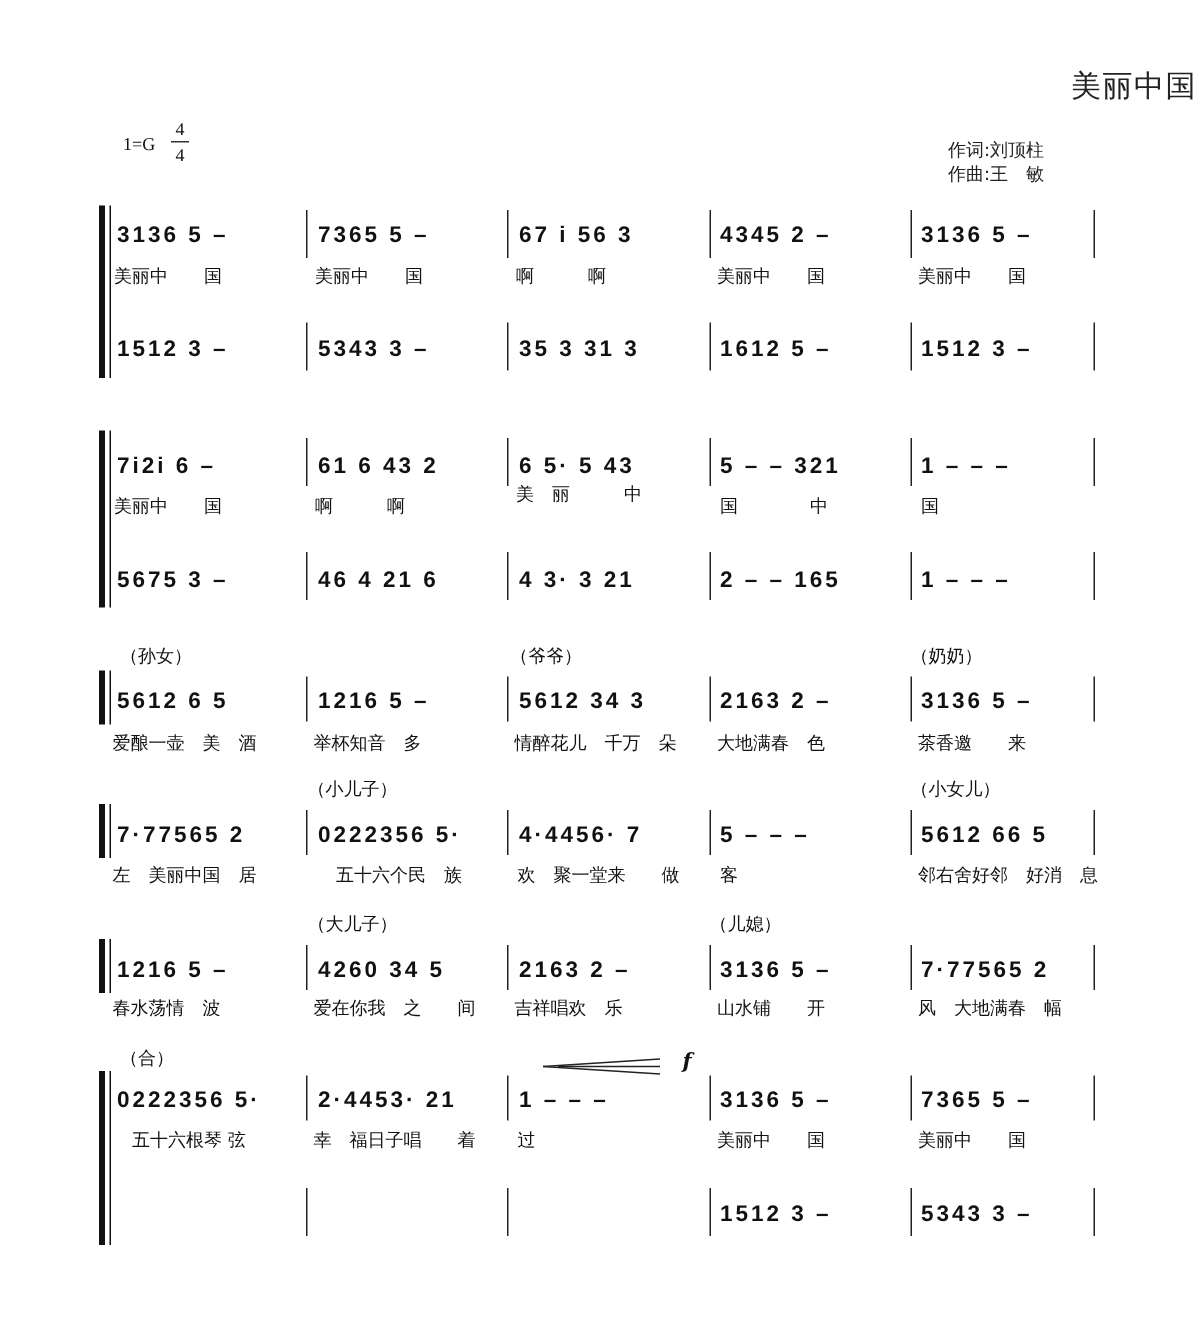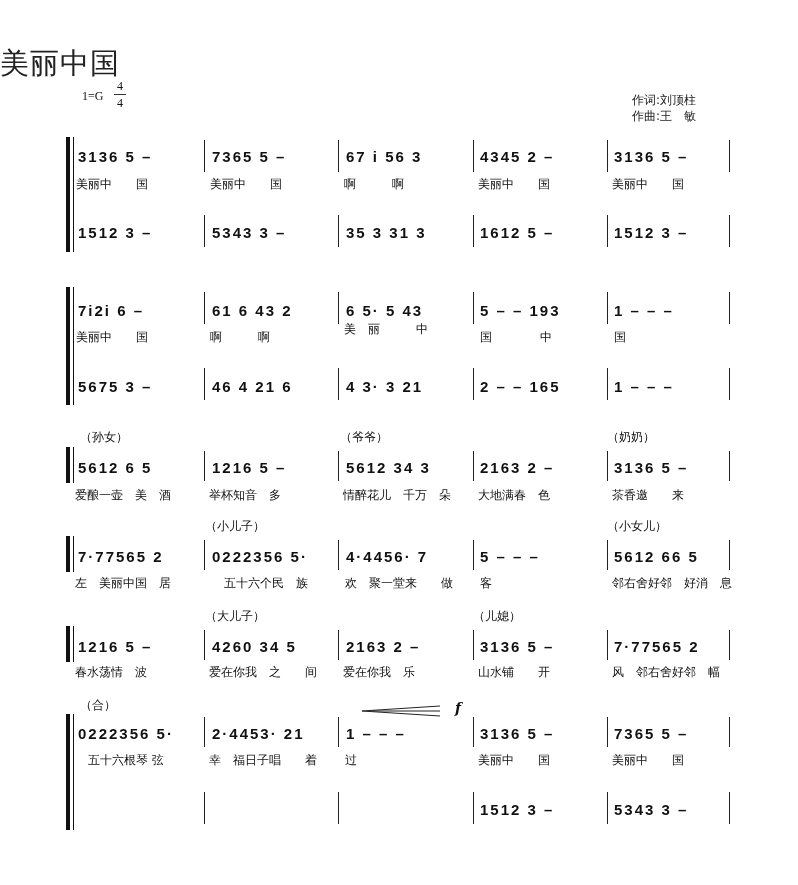--- a/index.html
+++ b/index.html
@@ -1,18 +1,18 @@
 <!DOCTYPE html>
 <html><head>
 <meta charset="utf-8">
 <style>
   * { margin: 0; padding: 0; box-sizing: border-box; }
   html, body { width: 798px; height: 885px; background: #ffffff; overflow: hidden; }
   body { position: relative; font-family: "DejaVu Sans", sans-serif; color: #111; }
-  .title { position: absolute; left: 0; width: 798px; top: 44px; text-align: left; font-size: 29px; color: #222; letter-spacing: 1px; }
+  .title { position: absolute; left: 0; width: 798px; top: 44px; text-align: right; font-size: 20px; color: #222; letter-spacing: 1px; }
   .key { position: absolute; left: 82px; top: 89px; font-family: "Liberation Serif", serif; font-size: 12px; }
   .ts { position: absolute; left: 114px; top: 79px; width: 12px; font-family: "Liberation Serif", serif; font-size: 12px; text-align: center; line-height: 14px; }
   .ts .bar { display: block; border-top: 1px solid #333; margin: 1px 0; }
   .credit { position: absolute; left: 632px; font-size: 12px; color: #222; }
   .brace { position: absolute; left: 66px; border-left: 4px solid #111; }
   .brace::after { content: ""; position: absolute; left: 3px; top: 0; bottom: 0; border-left: 1px solid #111; }
   .bar { position: absolute; border-left: 1.2px solid #222; }
   .notes { position: absolute; top: 0; left: 0; white-space: nowrap; font-family: "Liberation Sans", sans-serif; font-weight: bold; font-size: 15px; letter-spacing: 2px; }
   .lyric { position: absolute; font-size: 12px; white-space: pre; color: #111; }
   .role { position: absolute; font-size: 12px; white-space: nowrap; color: #111; }
@@ -68,21 +68,21 @@
 <div class="bar" style="left:729px;top:292px;height:32px"></div>
 <div class="bar" style="left:204px;top:368px;height:32px"></div>
 <div class="bar" style="left:338px;top:368px;height:32px"></div>
 <div class="bar" style="left:473px;top:368px;height:32px"></div>
 <div class="bar" style="left:607px;top:368px;height:32px"></div>
 <div class="bar" style="left:729px;top:368px;height:32px"></div>
 
 <div class="notes" style="left:78px;top:302px">7i2i  6  –</div>
 <div class="notes" style="left:212px;top:302px">61  6  43  2</div>
 <div class="notes" style="left:346px;top:302px">6  5·  5  43</div>
-<div class="notes" style="left:480px;top:302px">5  –  –  193</div>
+<div class="notes" style="left:480px;top:302px">5  –  –  321</div>
 <div class="notes" style="left:614px;top:302px">1  –  –  –</div>
 <div class="lyric" style="left:76px;top:329px">美丽中　　国</div>
 <div class="lyric" style="left:210px;top:329px">啊　　　啊</div>
 <div class="lyric" style="left:344px;top:321px">美　丽　　　中</div>
 <div class="lyric" style="left:480px;top:329px">国　　　　中</div>
 <div class="lyric" style="left:614px;top:329px">国</div>
 <div class="notes" style="left:78px;top:378px">5675  3  –</div>
 <div class="notes" style="left:212px;top:378px">46  4  21  6</div>
 <div class="notes" style="left:346px;top:378px">4  3·  3  21</div>
 <div class="notes" style="left:480px;top:378px">2  –  –  165</div>
@@ -135,23 +135,23 @@
 <div class="bar" style="left:473px;top:630px;height:30px"></div>
 <div class="bar" style="left:607px;top:630px;height:30px"></div>
 <div class="bar" style="left:729px;top:630px;height:30px"></div>
 <div class="notes" style="left:78px;top:638px">1216  5  –</div>
 <div class="notes" style="left:212px;top:638px">4260  34  5</div>
 <div class="notes" style="left:346px;top:638px">2163  2  –</div>
 <div class="notes" style="left:480px;top:638px">3136  5  –</div>
 <div class="notes" style="left:614px;top:638px">7·77565  2</div>
 <div class="lyric" style="left:75px;top:664px">春水荡情　波</div>
 <div class="lyric" style="left:209px;top:664px">爱在你我　之　　间</div>
-<div class="lyric" style="left:343px;top:664px">爱在你我　乐</div>
+<div class="lyric" style="left:343px;top:664px">吉祥唱欢　乐</div>
 <div class="lyric" style="left:478px;top:664px">山水铺　　开</div>
-<div class="lyric" style="left:612px;top:664px">风　邻右舍好邻　幅</div>
+<div class="lyric" style="left:612px;top:664px">风　大地满春　幅</div>
 
 <div class="role" style="left:80px;top:697px">（合）</div>
 <svg class="cresc" style="left:362px;top:705px" width="80" height="12">
   <line x1="0" y1="6" x2="78" y2="1" stroke="#222" stroke-width="1"></line>
   <line x1="0" y1="6" x2="78" y2="11" stroke="#222" stroke-width="1"></line>
   <line x1="10" y1="6" x2="78" y2="6" stroke="#222" stroke-width="1"></line>
 </svg>
 <div class="dyn" style="left:455px;top:700px">f</div>
 <div class="brace" style="top:714px;height:116px;"></div>
 <div class="bar" style="left:204px;top:717px;height:30px"></div>

